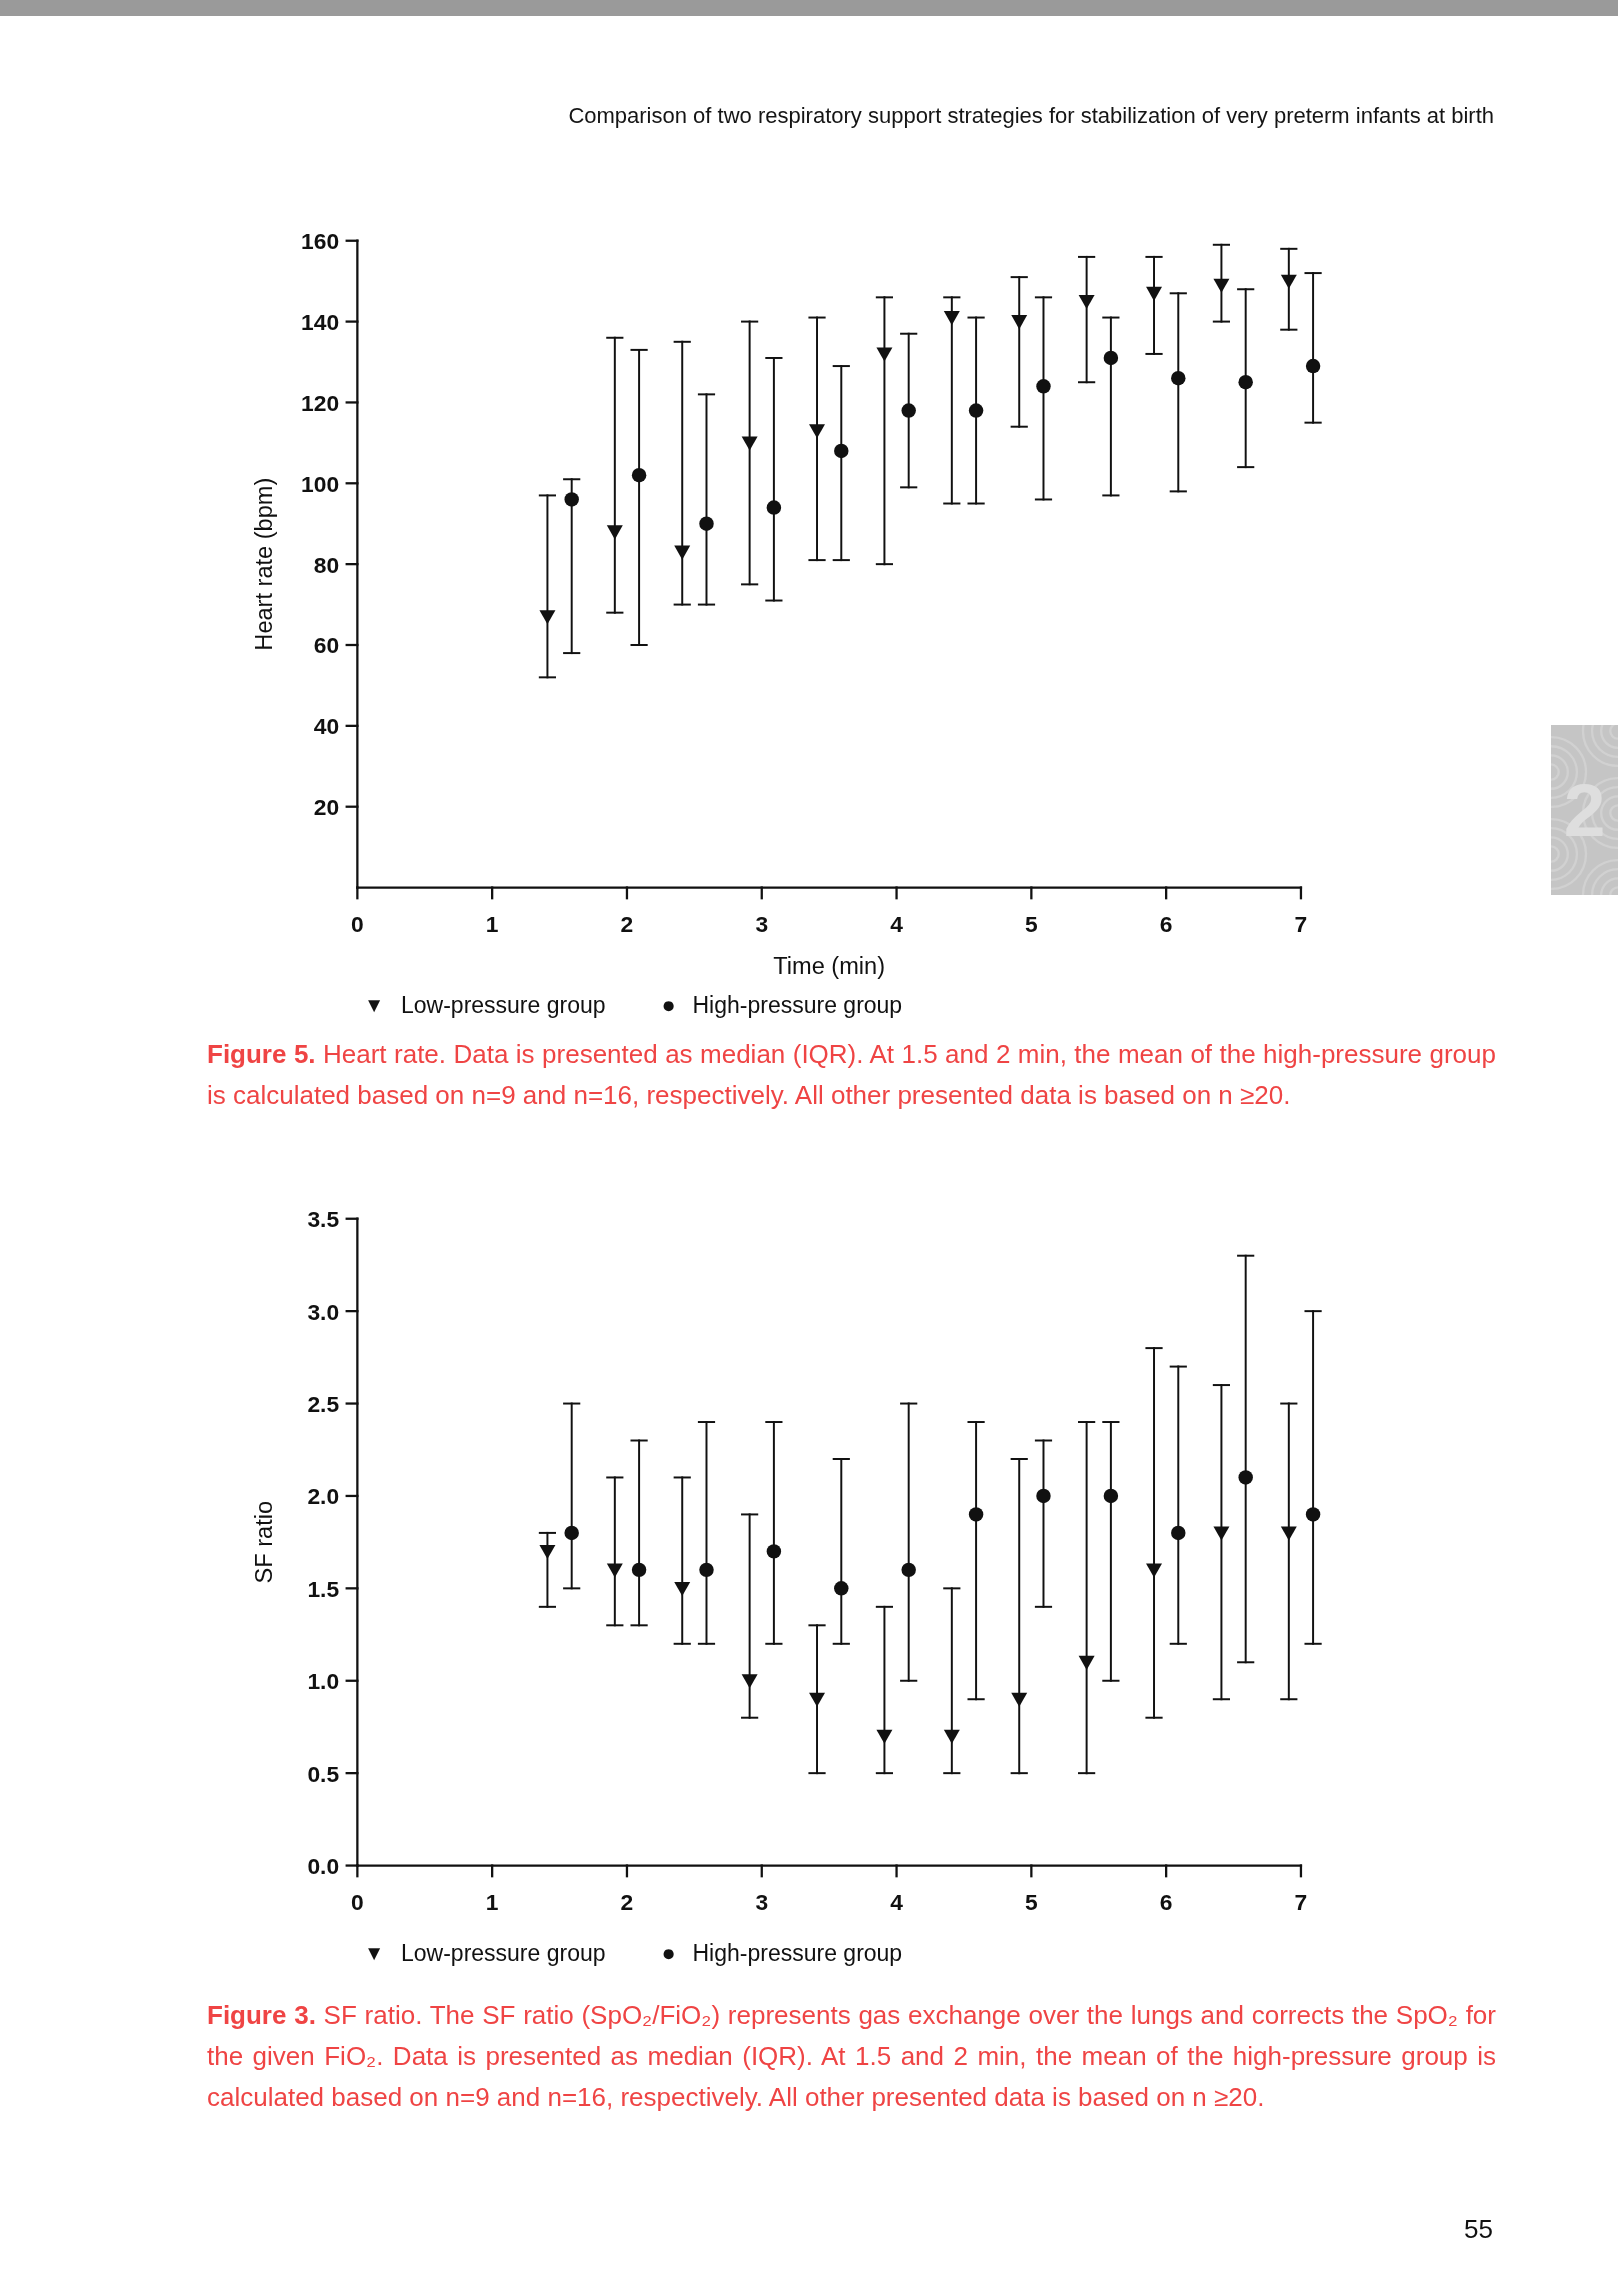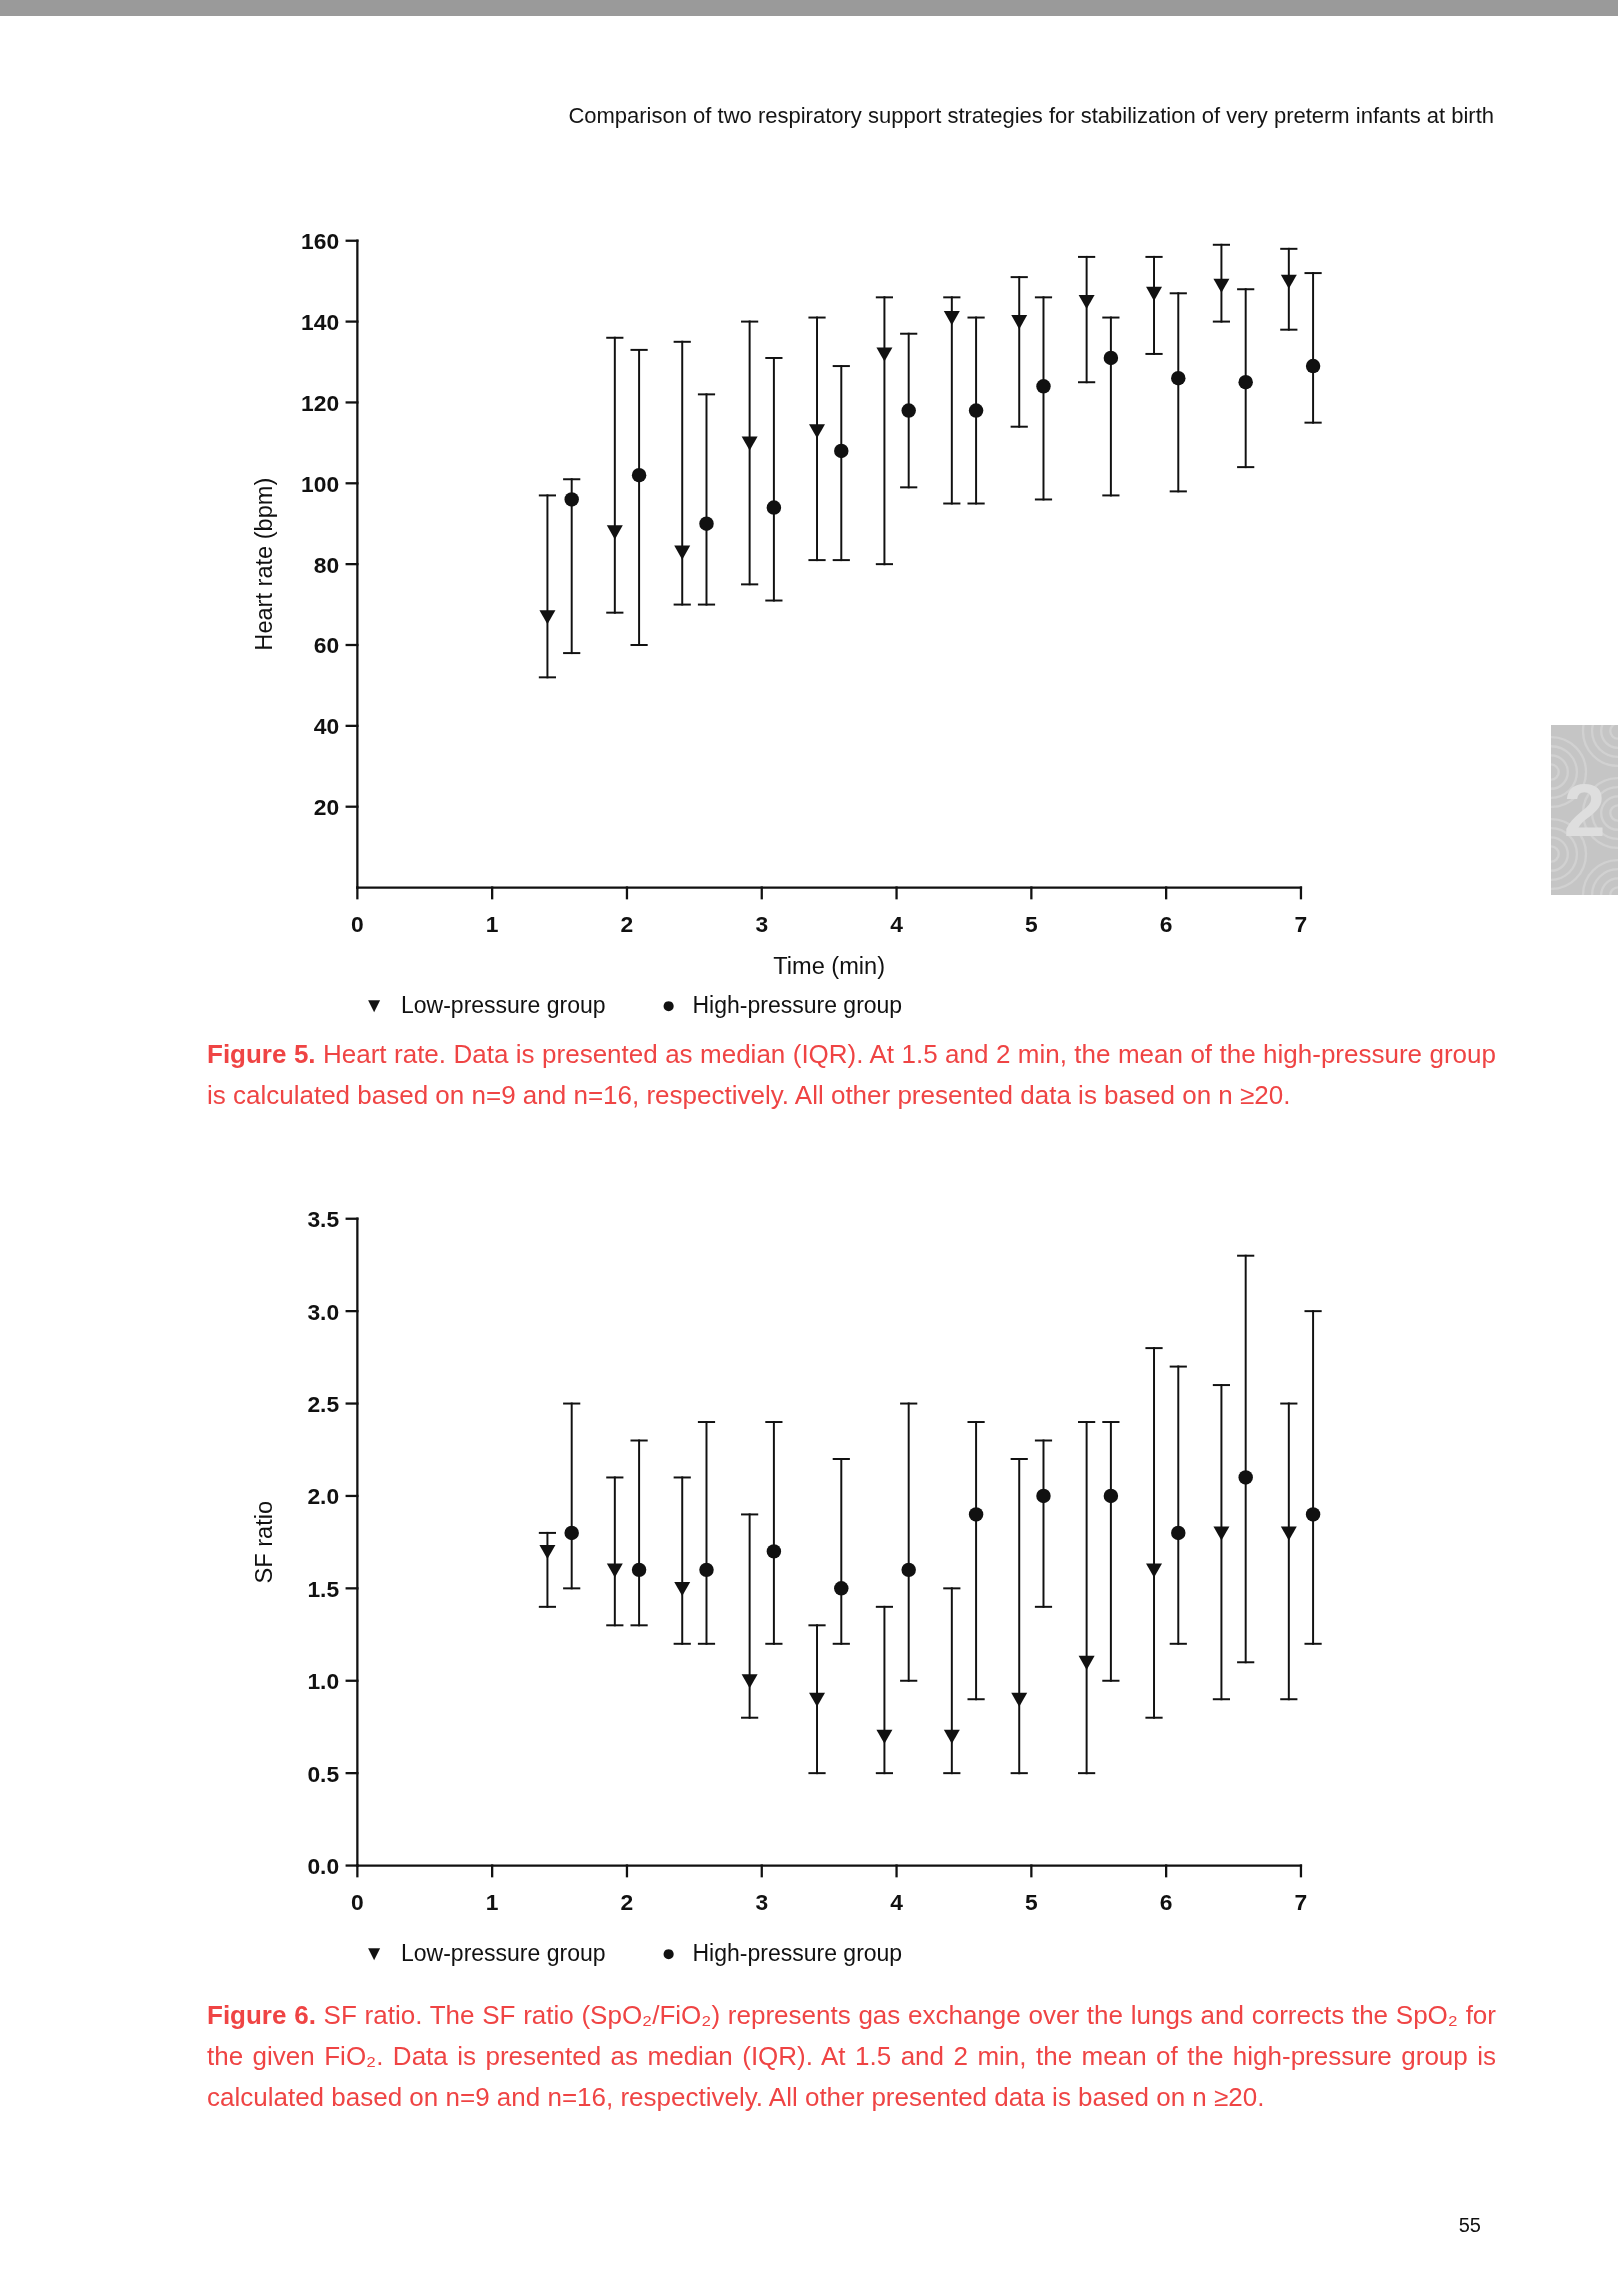--- a/index.html
+++ b/index.html
@@ -28,22 +28,22 @@
   .marker-glyph.tri  { font-size:20.5px; line-height:1; }
   .marker-glyph.circ { font-size:23.6px; line-height:1; }
   .caption {
     position:absolute; left:207px; width:1289px;
     font-size:26px; line-height:1.58; text-align:justify; color:#ef4444;
   }
   #caption-0 { top:1018px; }
   #caption-1 { top:1979px; }
   .cap-label { font-weight:bold; }
   .page-number {
-    position:absolute; left:192px; top:2198px; width:1289px;
-    text-align:right; font-size:20px;
+    position:absolute; left:204px; top:2198px; width:1289px;
+    text-align:right; font-size:26px;
   }
   .chapter-tab {
     position:absolute; right:0; top:709px; width:67px; height:170px;
     background:#c5c5c5; overflow:hidden;
   }
   .tab-waves { position:absolute; left:0; top:0; width:100%; height:100%; }
   .chapter-tab .tab-num {
     position:absolute; left:0; right:0; top:50%; transform:translateY(-50%);
     text-align:center; font-size:75px; font-weight:bold; color:#dedede; line-height:1;
   }
@@ -373,18 +373,18 @@
     <span class="legend-item">
       <span class="marker-glyph tri">▼</span>
       <span>Low-pressure group</span>
     </span>
     <span class="legend-item">
       <span class="marker-glyph circ">●</span>
       <span>High-pressure group</span>
     </span>
   </div>
 
-  <p class="caption" id="caption-1"><b class="cap-label">Figure 6.</b> <span>SF ratio. The SF ratio (SpO₂/FiO₂) represents gas exchange over the lungs and corrects the SpO₂ for the given FiO₂. Data is presented as median (IQR). At 1.5 and 2 min, the mean of the high-pressure group is calculated based on n=9 and n=16, respectively. All other presented data is based on n ≥20.</span></p>
+  <p class="caption" id="caption-1"><b class="cap-label">Figure 3.</b> <span>SF ratio. The SF ratio (SpO₂/FiO₂) represents gas exchange over the lungs and corrects the SpO₂ for the given FiO₂. Data is presented as median (IQR). At 1.5 and 2 min, the mean of the high-pressure group is calculated based on n=9 and n=16, respectively. All other presented data is based on n ≥20.</span></p>
 
   <div class="page-number">55</div>
 
 </div>
 
 
 </body></html>

